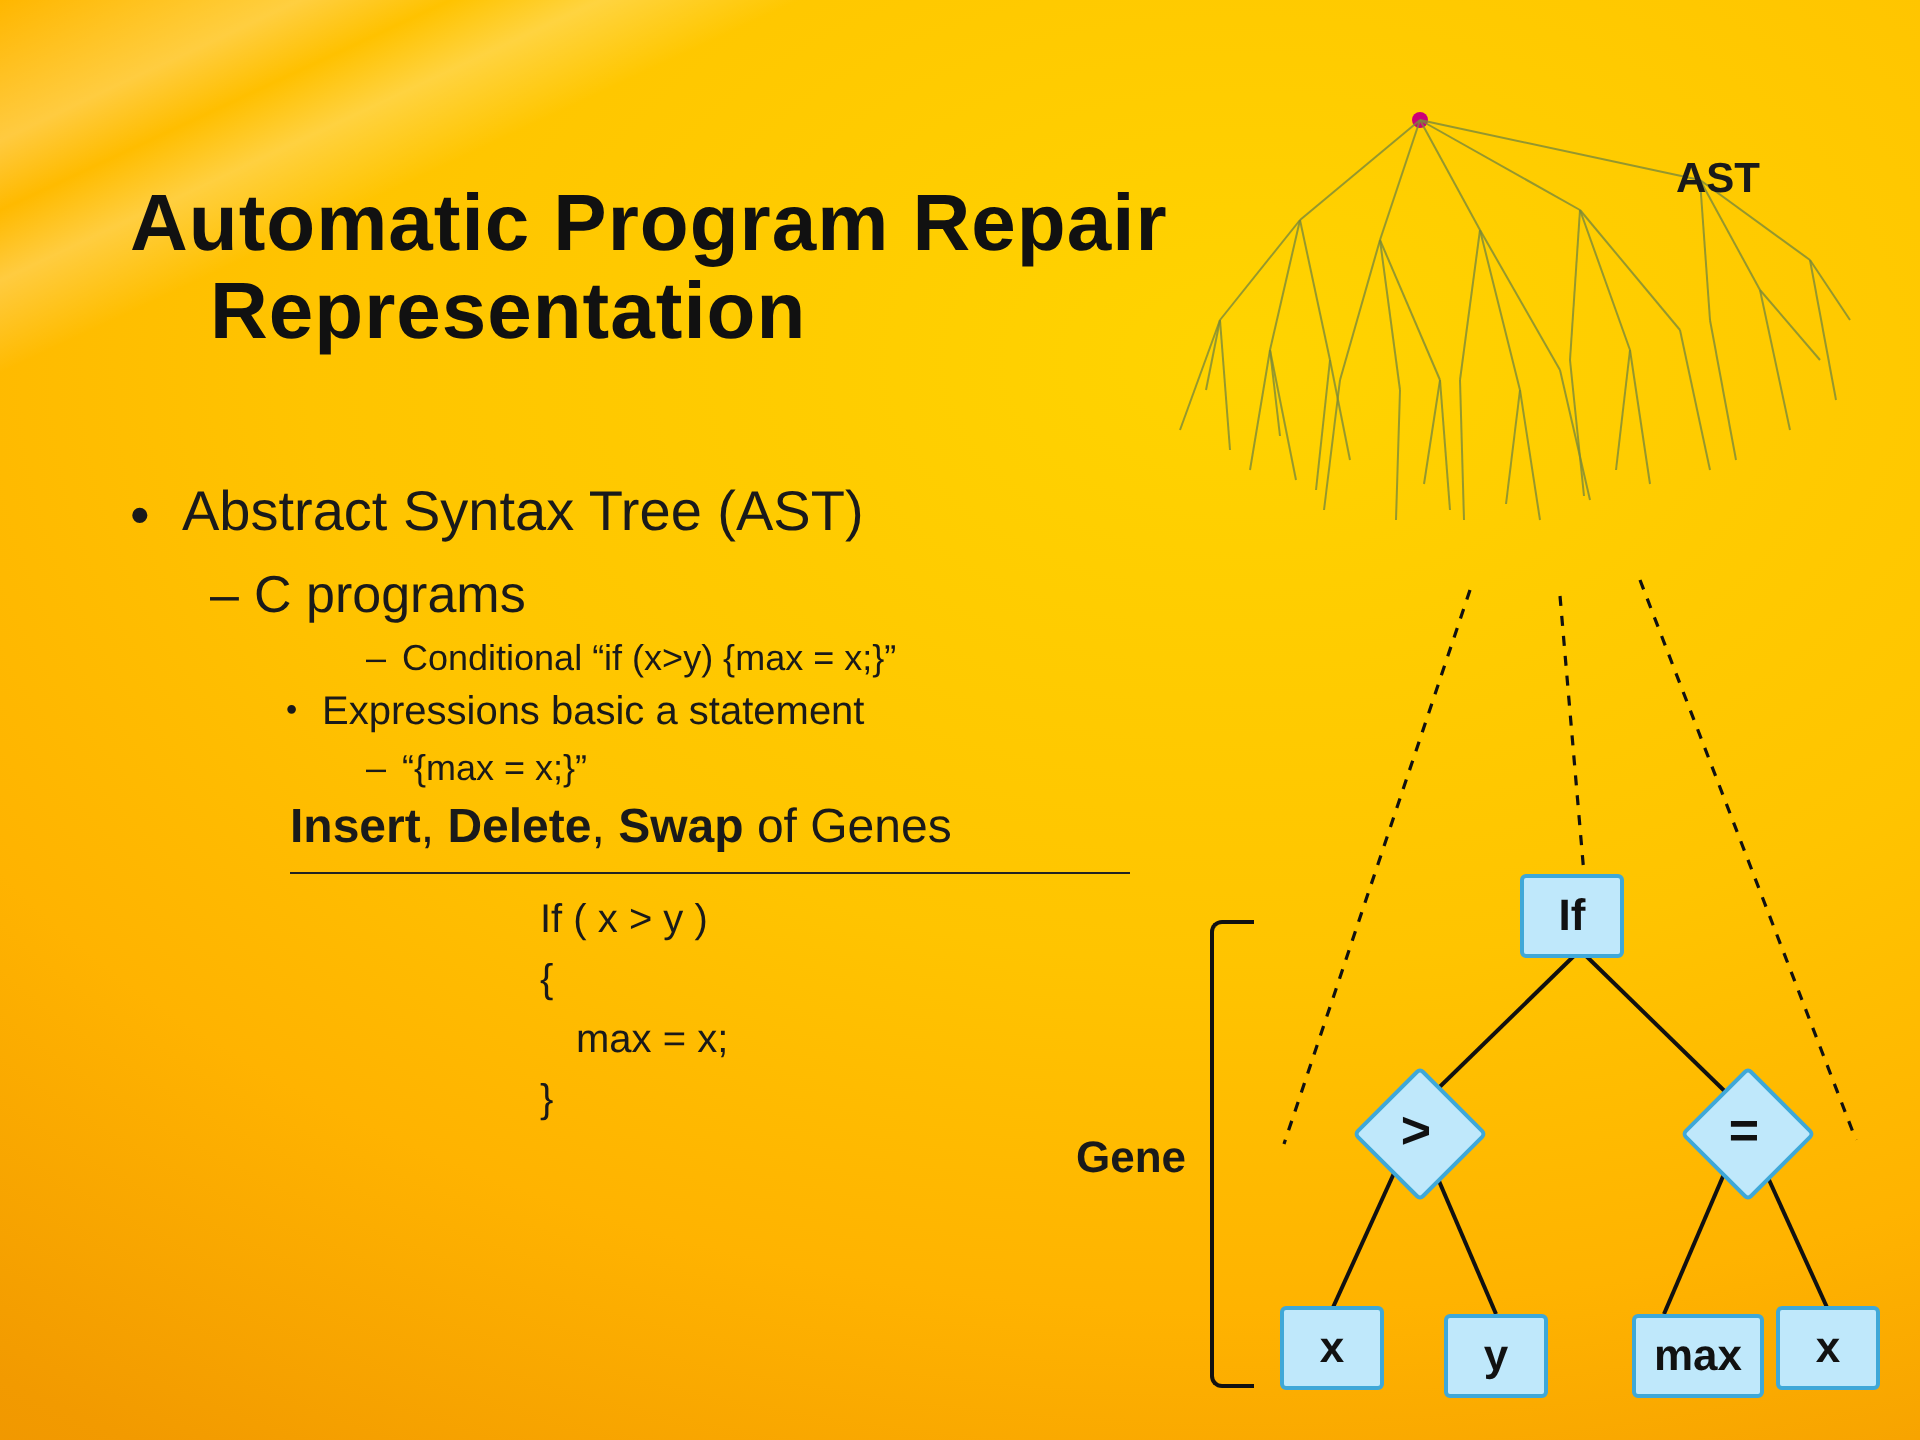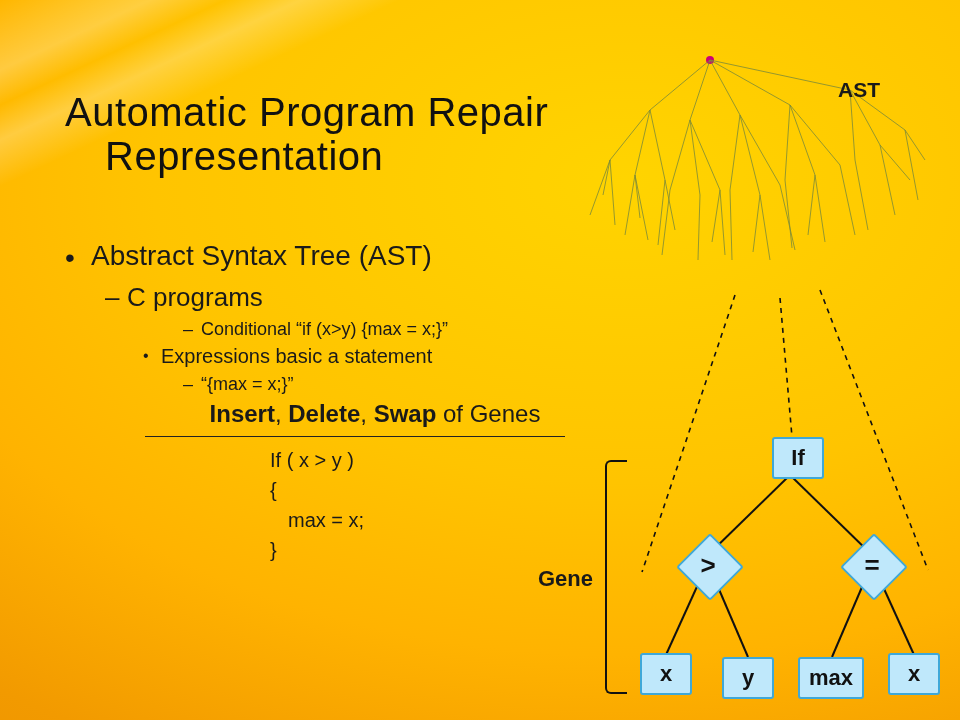--- a/index.html
+++ b/index.html
@@ -33,21 +33,21 @@
     box-sizing: border-box;
     color: #1a1a1a;
   }
 
   .title {
     position: absolute;
     left: 65px;
     top: 90px;
     width: 520px;
     font-family: Impact, "Arial Black", sans-serif;
-    font-weight: 400;
+    font-weight: 700;
     font-size: 40px;
     line-height: 1.1;
     letter-spacing: 0.5px;
     color: #111;
   }
   .title-sub { padding-left: 40px; display:block; }
 
   .content {
     position: absolute;
     left: 65px;
@@ -60,21 +60,21 @@
   .b-dot::before  { content:"•"; display:inline-block; width:26px; font-size:28px; vertical-align:-2px; }
   .b-dash::before { content:"–"; display:inline-block; width:22px; }
   .b-sub::before  { content:"•"; display:inline-block; width:18px; font-size:16px; vertical-align:2px; }
   .b-dash2::before{ content:"–"; display:inline-block; width:18px; font-size:18px; }
 
   .lvl1 { font-size:28px; }
   .lvl2 { margin-left:40px; font-size:26px; }
   .lvl3 { margin-left:78px; font-size:20px; }
   .lvl4 { margin-left:118px; font-size:18px; }
   .lvl2b{ margin-left:40px; font-size:24px; }
-  .action-line { margin-left:80px; font-size:24px;text-align:center; }
+  .action-line { margin-left:80px; font-size:24px; }
   .action-line .b { font-weight:bold; }
   .hr-line { margin-left:80px; width:420px; border-top:1px solid #222; margin-top:4px; margin-bottom:8px; }
 
   .code {
     margin-left:205px;
     font-size:20px;
     font-weight:normal;
     line-height:1.5;
   }
   .code .indent { padding-left:18px; }
@@ -257,40 +257,40 @@
   <div class="tree">
     <svg style="position:absolute;left:0;top:0;width:300px;height:265px">
       <line class="edge" x1="150" y1="40" x2="68" y2="120"></line>
       <line class="edge" x1="150" y1="40" x2="232" y2="120"></line>
       <line class="edge" x1="60" y1="145" x2="25" y2="222"></line>
       <line class="edge" x1="75" y1="145" x2="108" y2="222"></line>
       <line class="edge" x1="225" y1="145" x2="192" y2="222"></line>
       <line class="edge" x1="240" y1="145" x2="275" y2="222"></line>
     </svg>
 
-    <div class="node sq" style="left:132px; top:2px">
+    <div class="node sq" style="left:120px; top:2px">
         <span>If</span>
       </div>
 
     <div class="diamond-wrap" style="left:38px; top:100px">
       <div class="diamond"></div>
       <div class="diamond-text">&gt;</div>
     </div>
     <div class="diamond-wrap" style="left:202px; top:100px">
       <div class="diamond"></div>
       <div class="diamond-text">=</div>
     </div>
 
     <div class="node sq" style="left:0px;   top:218px">
         <span>x</span>
       </div>
     <div class="node sq" style="left:82px;  top:222px">
         <span>y</span>
       </div>
-    <div class="node lg" style="left:158px; top:222px">
+    <div class="node lg" style="left:176px; top:222px">
         <span>max</span>
       </div>
     <div class="node sq" style="left:248px; top:218px">
         <span>x</span>
       </div>
   </div>
 
 </div>
 
 </body></html>

